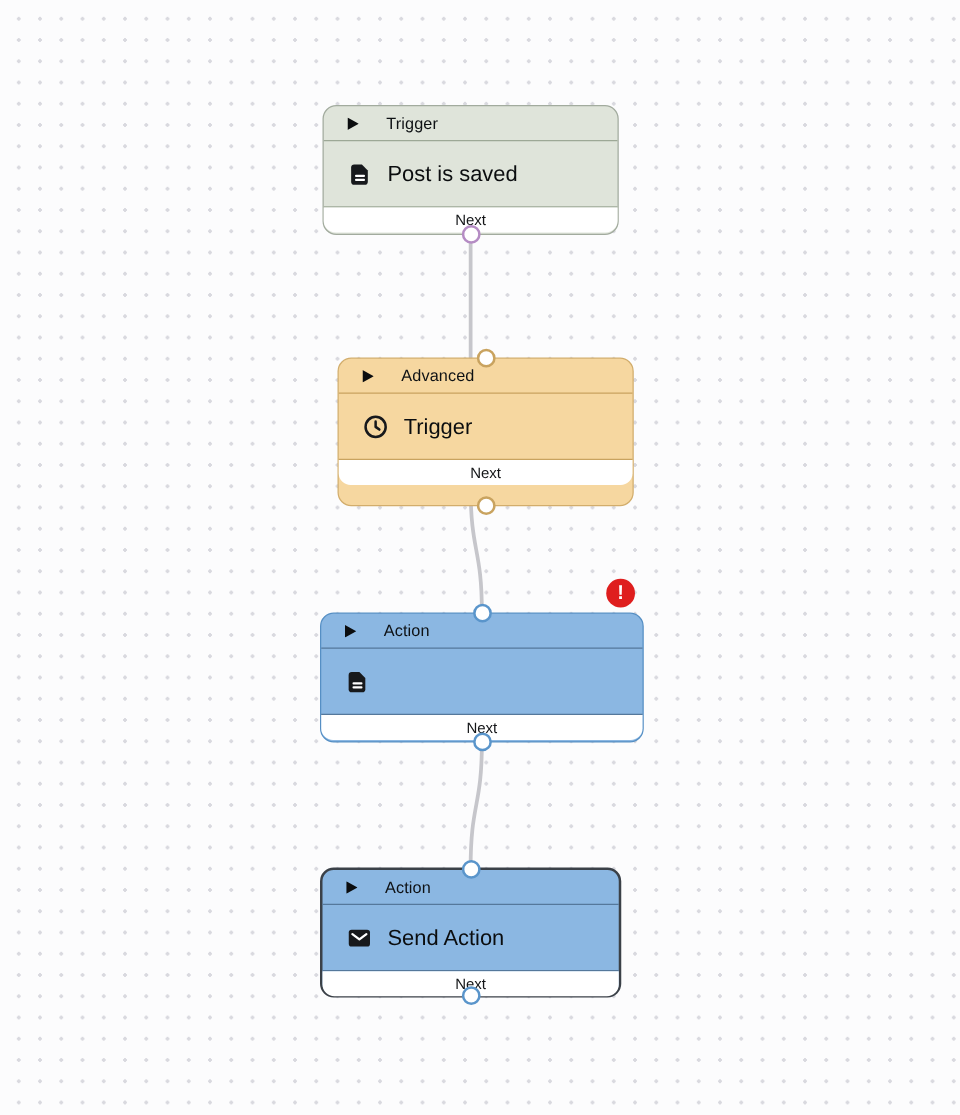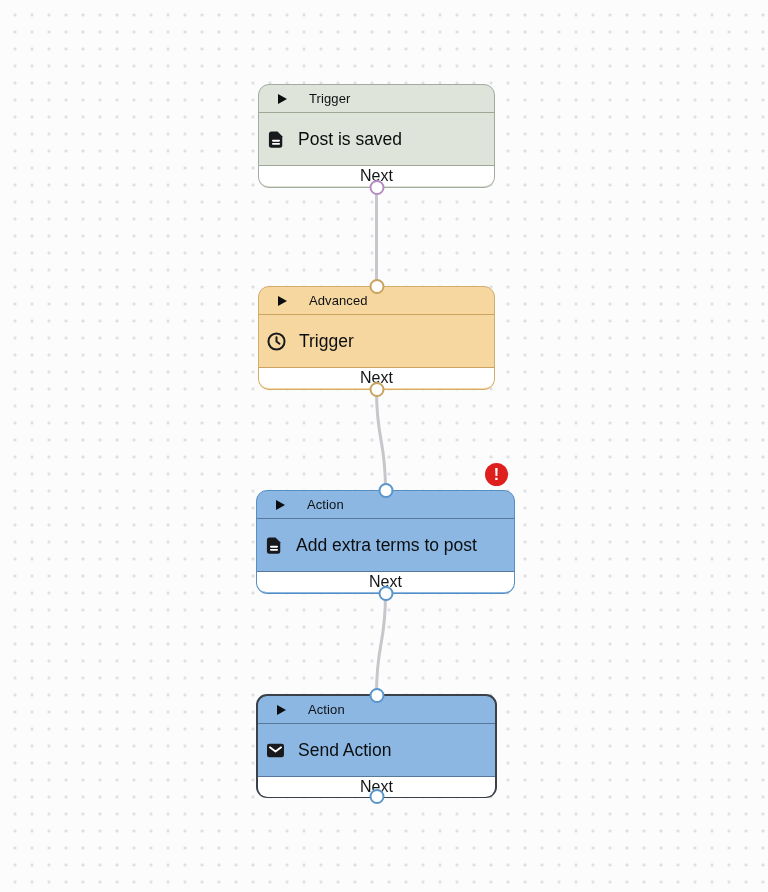--- a/index.html
+++ b/index.html
@@ -46,40 +46,40 @@
     font-size: 13px;
     font-weight: 500;
     color: #0e1114;
     letter-spacing: 0.1px;
   }
   .node-body {
     height: 52px;
     display: flex;
     align-items: center;
     gap: 12px;
-    padding: 0 16px 0 7px;
+    padding: 0 16px 0 19px;
     border-bottom: 1px solid var(--divider);
   }
   .node-title {
     font-size: 17.5px;
     font-weight: 500;
     color: #0b0d0f;
     white-space: nowrap;
   }
   .node-icon { display: flex; align-items: center; }
   .node-footer {
     height: 20px;
     background: #ffffff;
     border-radius: 0 0 9.5px 9.5px;
     display: flex;
     align-items: center;
     justify-content: center;
   }
   .next-label {
-    font-size: 16px;
+    font-size: 12px;
     font-weight: 500;
     color: #131517;
   }
   .port {
     position: absolute;
     box-sizing: border-box;
     width: 15px;
     height: 15px;
     border-radius: 50%;
     background: #ffffff;
@@ -137,21 +137,21 @@
         </svg>
       </span>
       <span class="node-title">Post is saved</span>
     </div>
     <div class="node-footer">
       <span class="next-label">Next</span>
     </div>
     <div class="port port--out"></div>
   </div>
 
-  <div class="node" style="left: 258px; top: 286px; width: 237px; height: 104px; --fill: #f6d7a0; --border: #d2ad6c; --divider: #c9a35f; --port: #c9a35f;">
+  <div class="node" style="left: 270px; top: 286px; width: 237px; height: 119px; --fill: #f6d7a0; --border: #d2ad6c; --divider: #c9a35f; --port: #c9a35f;">
     <div class="node-header">
       <span class="tri">
         <svg width="9" height="10" viewBox="0 0 9 10">
             <polygon points="0,0 9,5 0,10" fill="#0b0d0f"></polygon>
           </svg>
       </span>
       <span class="node-cat">Advanced</span>
     </div>
     <div class="node-body">
       <span class="node-icon">
@@ -180,21 +180,20 @@
       <span class="node-cat">Action</span>
     </div>
     <div class="node-body">
       <span class="node-icon">
         <svg width="20" height="21" viewBox="0 0 24 24">
           <path d="M6.5 2.5 h7.3 l5.7 5.7 V19 a3 3 0 0 1 -3 3 h-10 a3 3 0 0 1 -3 -3 V5.5 a3 3 0 0 1 3 -3 z" fill="#17191c"></path>
           <rect x="7.2" y="12.4" width="9.6" height="2.2" rx="1" fill="#ffffff"></rect>
           <rect x="7.2" y="16.2" width="9.6" height="2.2" rx="1" fill="#ffffff"></rect>
         </svg>
       </span>
-      <span class="node-title">Add extra terms to post</span>
     </div>
     <div class="node-footer">
       <span class="next-label">Next</span>
     </div>
     <div class="port port--in"></div>
     <div class="port port--out"></div>
   </div>
 
   <div class="node node--selected" style="left: 256px; top: 694px; width: 241px; height: 104px; --fill: #8bb7e2; --border: #3b4148; --divider: #55789b; --port: #5a95cb;">
     <div class="node-header">

